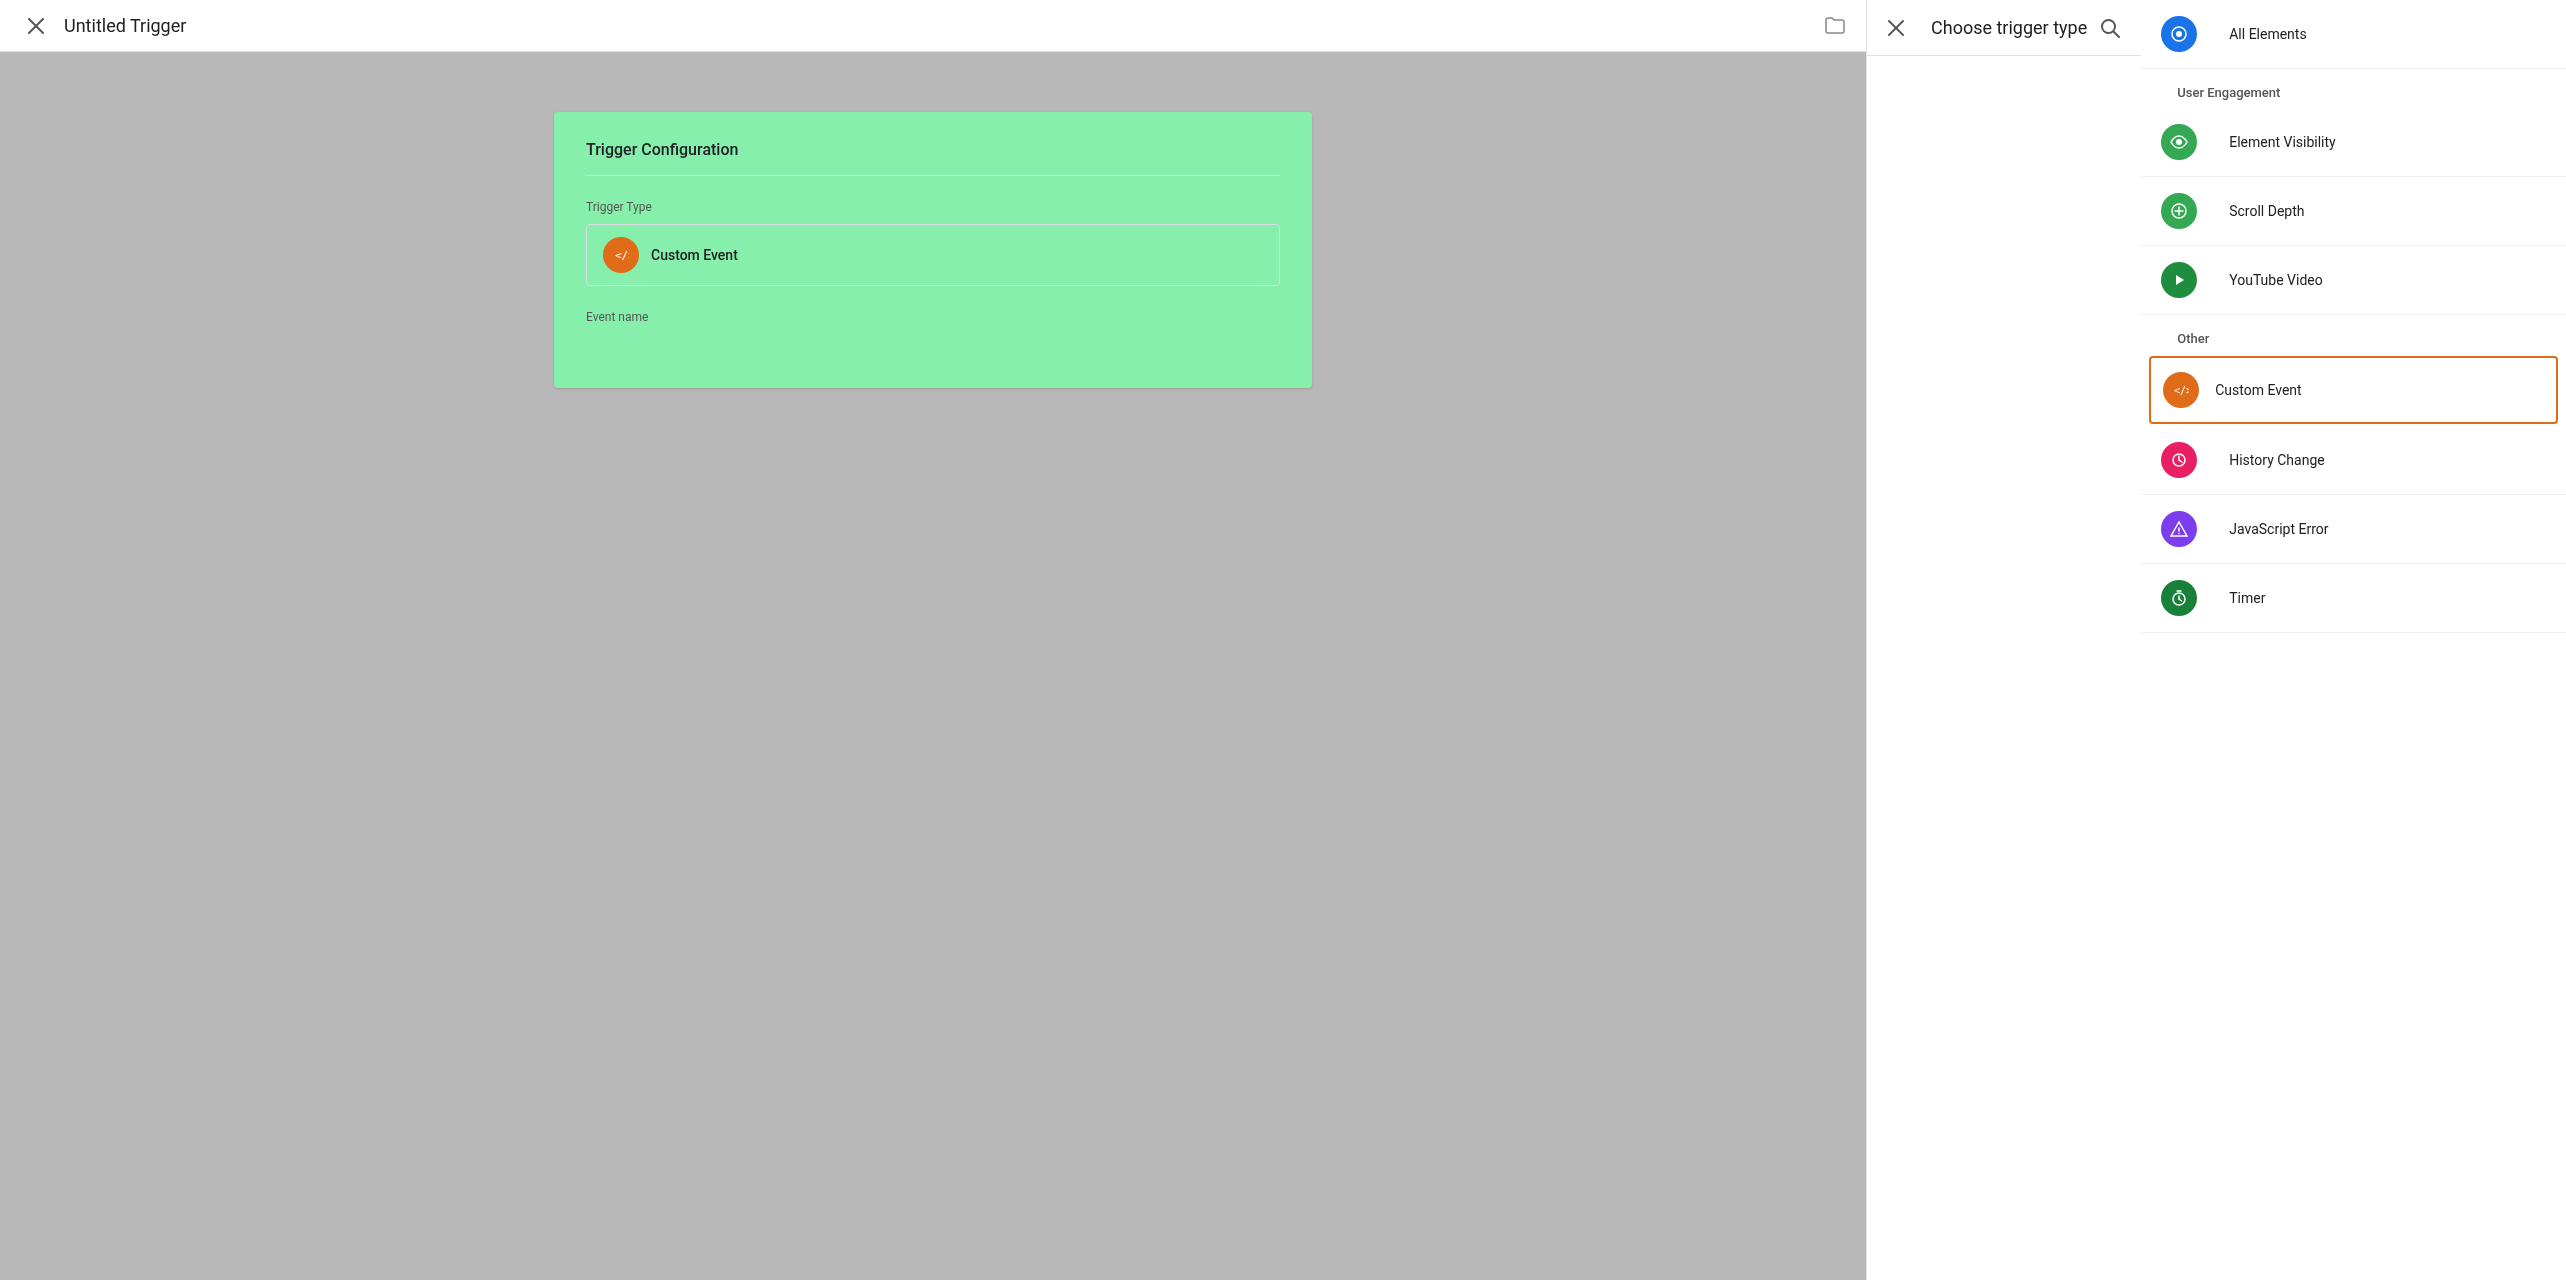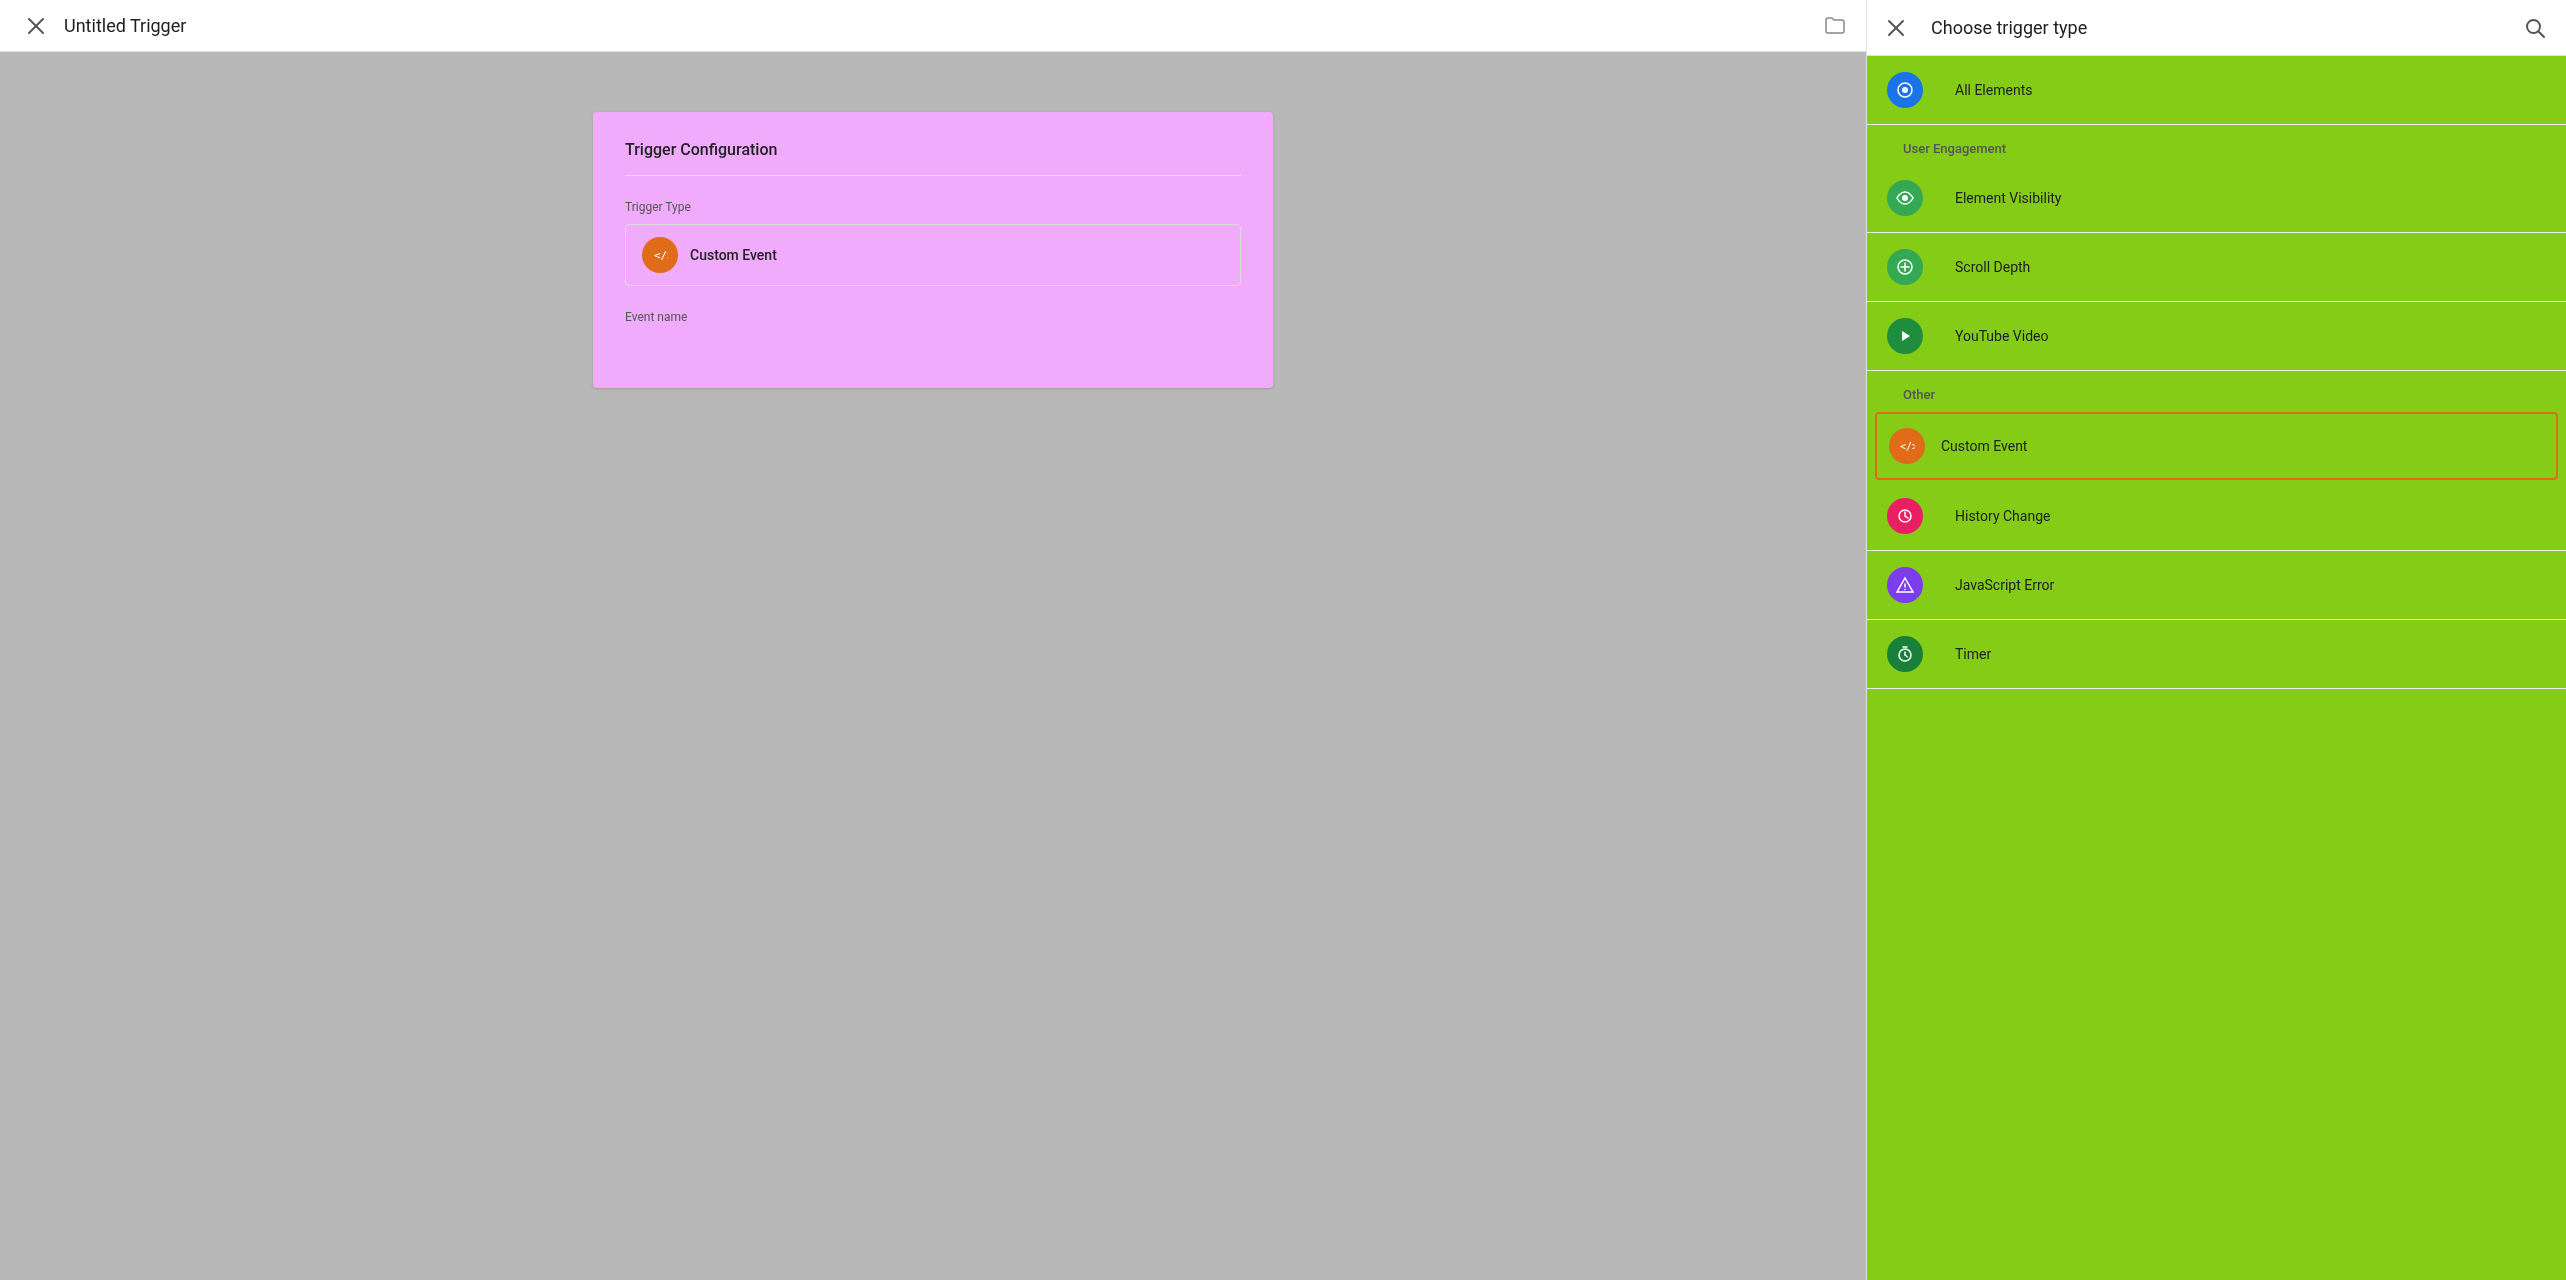--- a/index.html
+++ b/index.html
@@ -60,23 +60,23 @@
 
     .left-content {
       flex: 1;
       display: flex;
       align-items: flex-start;
       justify-content: center;
       padding: 60px 40px;
     }
 
     .trigger-config-card {
-      background: #f0abfc;
+      background: #86efac;
       border-radius: 4px;
-      width: 680px;
+      width: 758px;
       padding: 28px 32px 40px;
       box-shadow: 0 1px 3px rgba(0,0,0,0.15);
     }
 
     .card-title {
       font-size: 16px;
       font-weight: 500;
       color: #202124;
       padding-bottom: 16px;
       border-bottom: 1px solid #e0e0e0;
@@ -172,23 +172,23 @@
 
     .radio-label input[type="radio"] {
       width: 18px;
       height: 18px;
       accent-color: #1a73e8;
     }
 
     
     .right-panel {
       width: 700px;
-      background: #84cc16;
-      display: flex;
-      flex-direction: column;
+      background: #ffffff;
+      display: flex;
+      flex-direction: row;
       border-left: 1px solid #e0e0e0;
       overflow-y: auto;
     }
 
     .right-header {
       height: 56px;
       display: flex;
       align-items: center;
       padding: 0 20px;
       gap: 12px;

